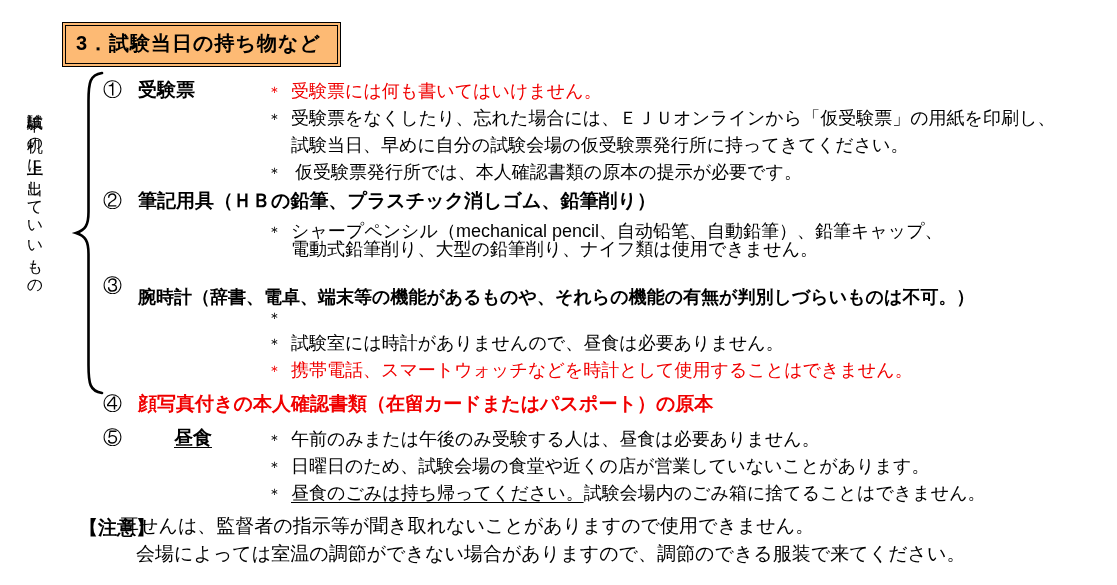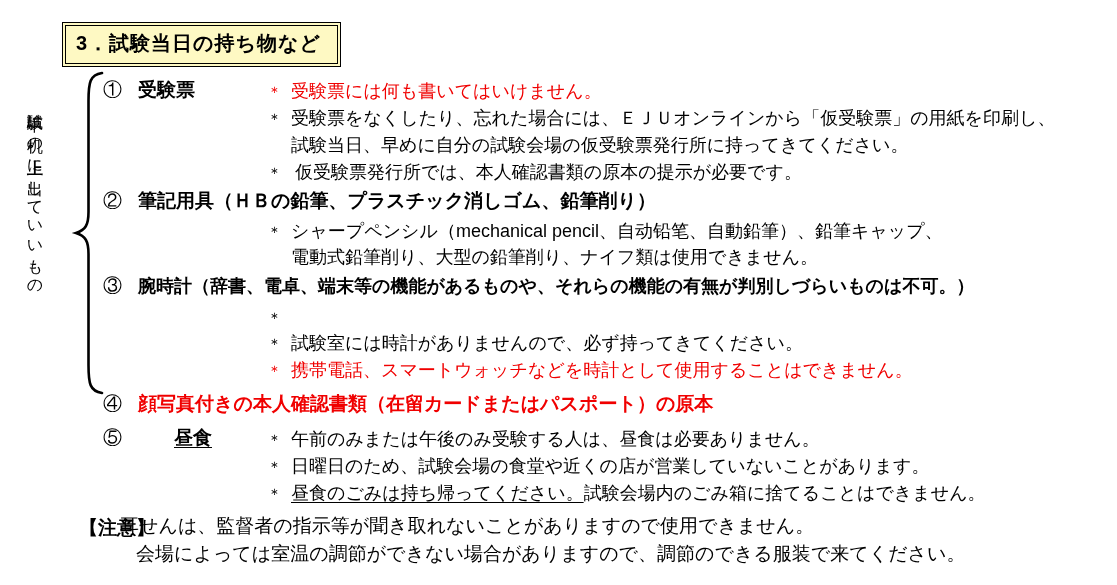--- a/index.html
+++ b/index.html
@@ -9,21 +9,21 @@
   }
   .abs { position:absolute; white-space:nowrap; }
   .t   { font-size:18px; line-height:22px; }
   .num { font-size:19px; line-height:22px; }
   .lbl { font-size:19px; line-height:22px; font-weight:bold; }
   .b   { font-weight:bold; }
   .red { color:#f00000; }
   .u   { text-decoration:underline; text-underline-offset:3px; text-decoration-thickness:1px; }
   .star{ font-size:15px; line-height:18px; }
 
-  .title-box  { border:1.5px solid #000; padding:2px; background:#fef9c3; }
+  .title-box  { border:1.5px solid #000; padding:2px; background:#fdba74; }
   .title-inner{ border:1px solid #000; padding:4px 16px 6px 10px; font-size:20px; font-weight:bold; letter-spacing:1px; }
 
   .vlabel {
     writing-mode:vertical-rl; text-orientation:upright;
     font-size:16px; line-height:19px; letter-spacing:1.5px; height:272px;
   }
   .notice { font-size:19px; line-height:23px; }
 </style>
 </head>
 <body>
@@ -49,27 +49,27 @@
   <span class="abs star" style="left:267px; top:110px;">＊</span>
   <span class="abs t" style="left:291px; top:134px;">試験当日、早めに自分の試験会場の仮受験票発行所に持ってきてください。</span>
   <span class="abs t" style="left:291px; top:107px;">受験票をなくしたり、忘れた場合には、ＥＪＵオンラインから「仮受験票」の用紙を印刷し、</span>
   <span class="abs star" style="left:267px; top:164px;">＊</span>
   <span class="abs t" style="left:295px; top:161px;">仮受験票発行所では、本人確認書類の原本の提示が必要です。</span>
 
   <span class="abs num" style="left:103px; top:190px;">②</span>
   <span class="abs lbl" style="left:138px; top:190px;">筆記用具（ＨＢの鉛筆、プラスチック消しゴム、鉛筆削り）</span>
   <span class="abs star" style="left:267px; top:223px;">＊</span>
   <span class="abs t" style="left:291px; top:220px;">シャープペンシル（mechanical pencil、自动铅笔、自動鉛筆）、鉛筆キャップ、</span>
-  <span class="abs t" style="left:291px; top:246px;text-align:center;">電動式鉛筆削り、大型の鉛筆削り、ナイフ類は使用できません。</span>
+  <span class="abs t" style="left:291px; top:238px;text-align:center;">電動式鉛筆削り、大型の鉛筆削り、ナイフ類は使用できません。</span>
 
   <span class="abs num" style="left:103px; top:275px;">③</span>
-  <span class="abs lbl" style="left:138px; top:275px; font-size:18px;">腕時計（辞書、電卓、端末等の機能があるものや、それらの機能の有無が判別しづらいものは不可。）</span>
+  <span class="abs lbl" style="left:138px; top:286px; font-size:18px;">腕時計（辞書、電卓、端末等の機能があるものや、それらの機能の有無が判別しづらいものは不可。）</span>
   <span class="abs star" style="left:267px; top:309px;">＊</span>
   <span class="abs star" style="left:267px; top:335px;">＊</span>
-  <span class="abs t" style="left:291px; top:332px;">試験室には時計がありませんので、必ず持ってきてください。</span>
+  <span class="abs t" style="left:291px; top:332px;">試験室には時計がありませんので、昼食は必要ありません。</span>
   <span class="abs star red" style="left:267px; top:362px;">＊</span>
   <span class="abs t red" style="left:291px; top:359px;">携帯電話、スマートウォッチなどを時計として使用することはできません。</span>
 
   <span class="abs num" style="left:103px; top:393px;">④</span>
   <span class="abs lbl red" style="left:138px; top:393px;">顔写真付きの本人確認書類（在留カードまたはパスポート）の原本</span>
 
   <span class="abs num" style="left:103px; top:427px;">⑤</span>
   <span class="abs lbl u" style="left:138px; top:427px;margin-left:36px;">昼食</span>
   <span class="abs star" style="left:267px; top:431px;">＊</span>
   <span class="abs t" style="left:291px; top:428px;">午前のみまたは午後のみ受験する人は、昼食は必要ありません。</span>

